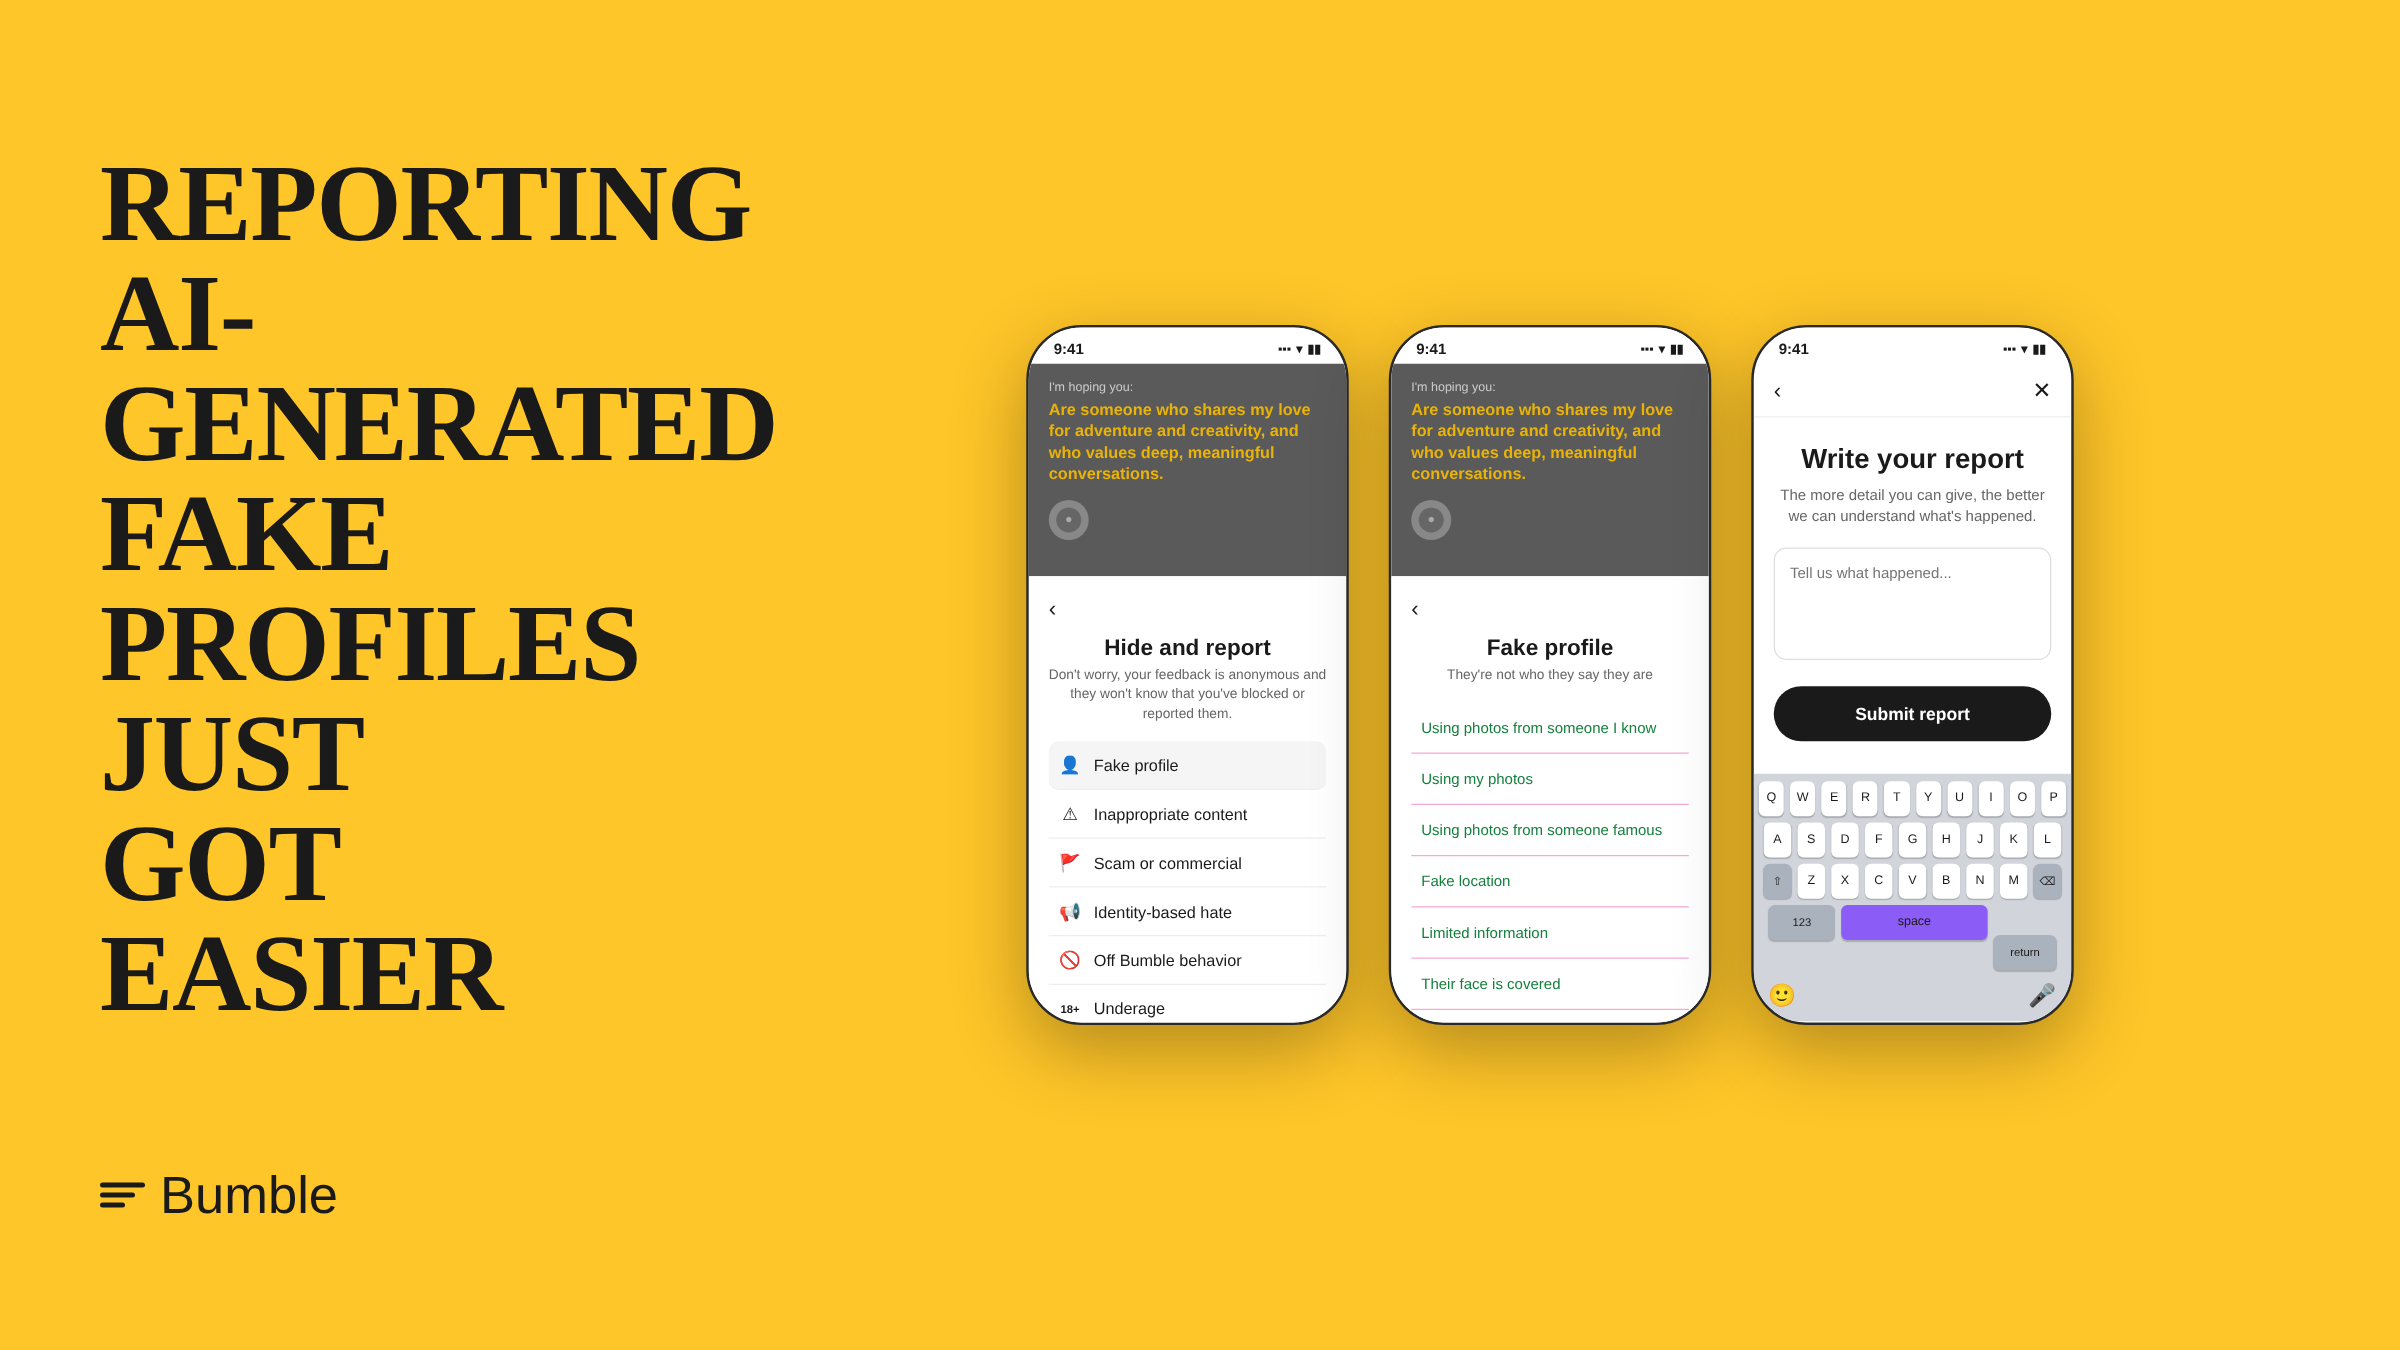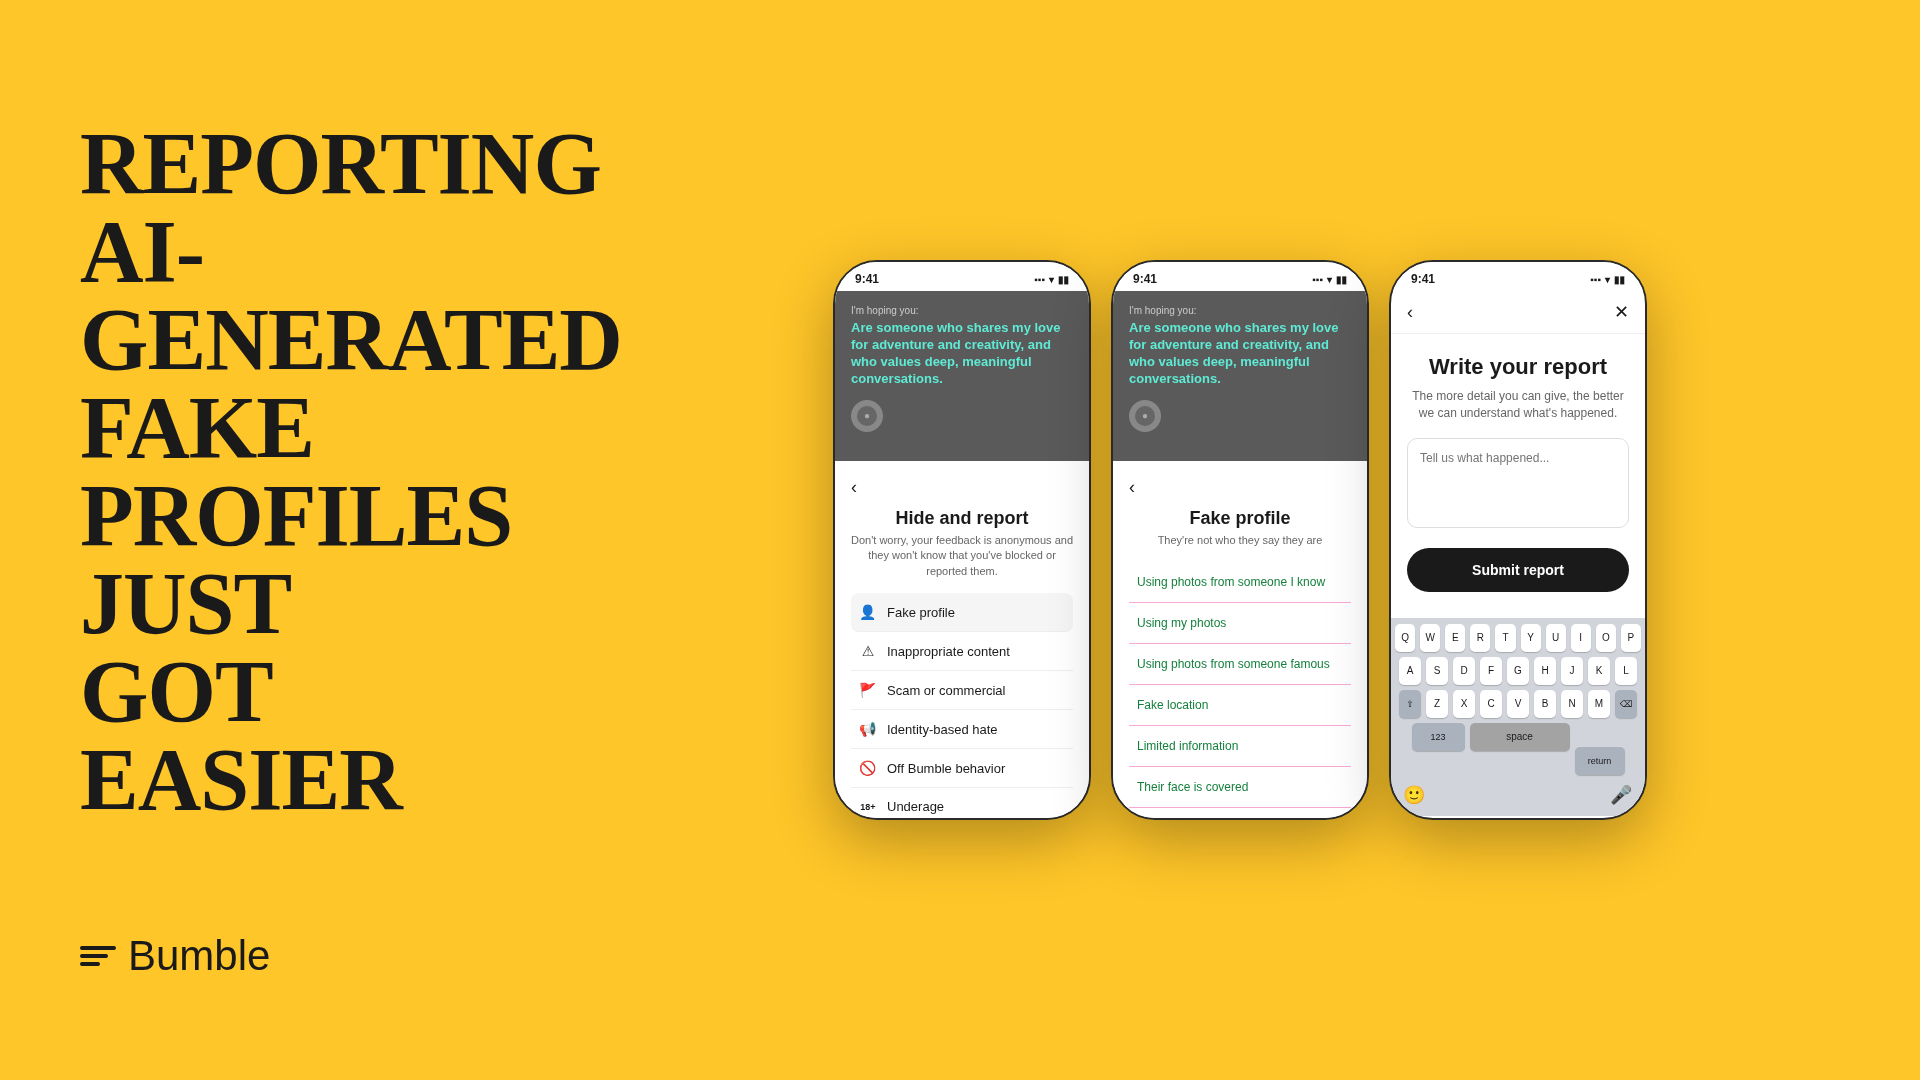--- a/index.html
+++ b/index.html
@@ -59,21 +59,21 @@
 
     .bumble-text {
       font-size: 42px;
       font-weight: 400;
       color: #1a1a1a;
       font-family: 'Arial', sans-serif;
     }
 
     .phones-section {
       display: flex;
-      gap: 20px;
+      gap: 32px;
       align-items: flex-end;
       padding: 30px 0;
       flex: 1;
       justify-content: center;
     }
 
     
     .phone {
       border-radius: 44px;
       background: #fff;
@@ -124,21 +124,21 @@
     }
 
     .profile-hoping {
       font-size: 10px;
       color: #ccc;
       margin-bottom: 4px;
     }
 
     .profile-text {
       font-size: 13px;
-      color: #5eead4;
+      color: #eab308;
       font-weight: 700;
       line-height: 1.3;
     }
 
     .profile-avatar {
       width: 32px;
       height: 32px;
       border-radius: 50%;
       background: #888;
       margin-top: 12px;
@@ -314,22 +314,22 @@
       color: #1a1a1a;
       box-shadow: 0 1px 1px rgba(0,0,0,0.2);
     }
 
     .key.dark {
       background: #aab2be;
       font-size: 9px;
     }
 
     .key.space {
-      width: 100px;
-      background: #a3a3a3;
+      width: 117px;
+      background: #8b5cf6;
     }
 
     .key.return-key {
       background: #aab2be;
       width: 50px;
       font-size: 9px;
       margin-top: 24px;
     }
 
     .keyboard-bottom {

